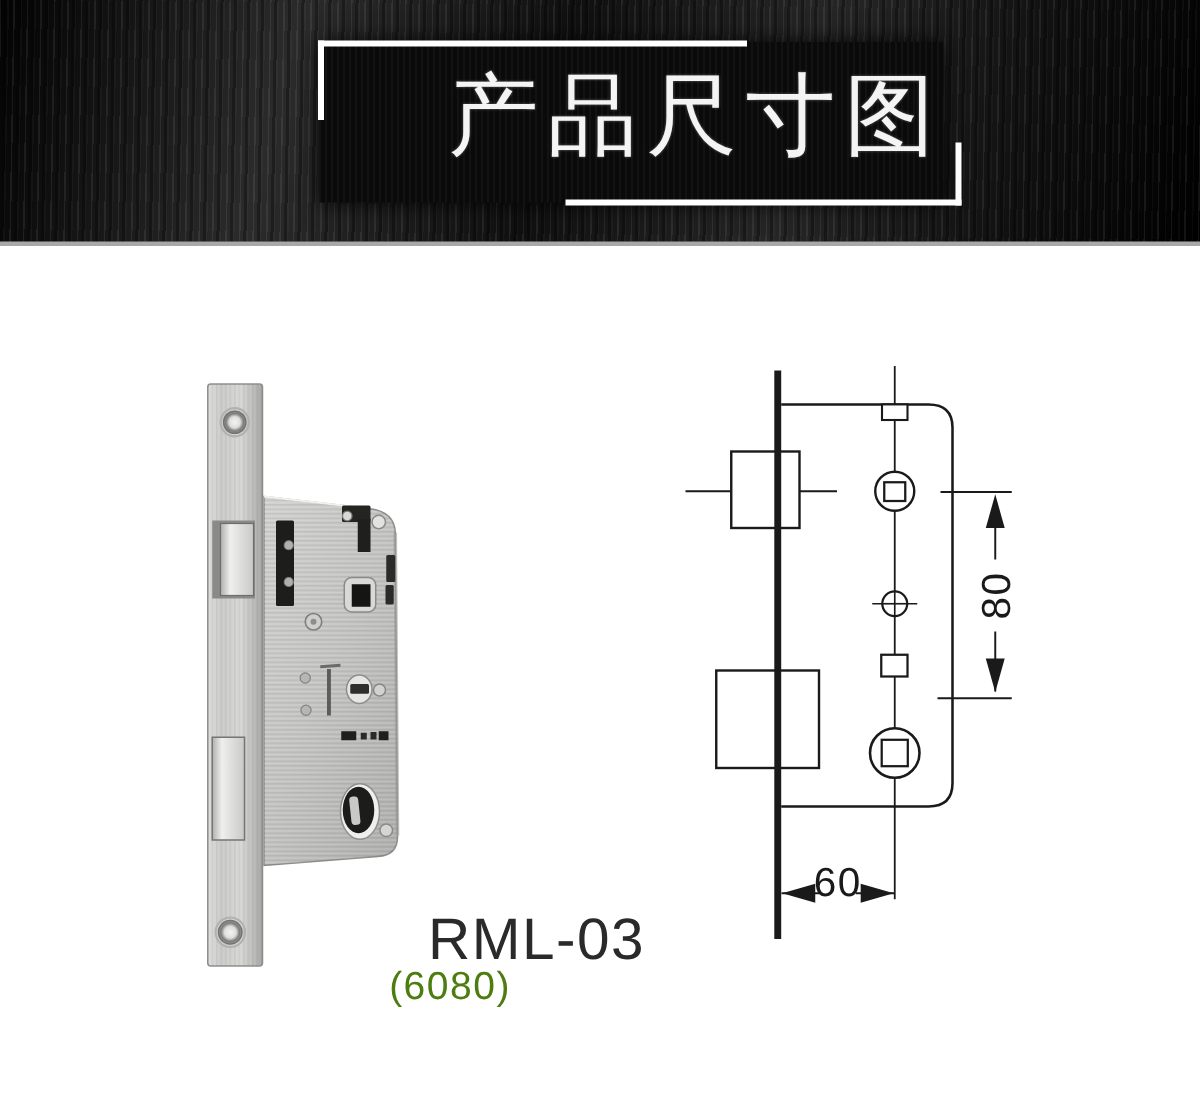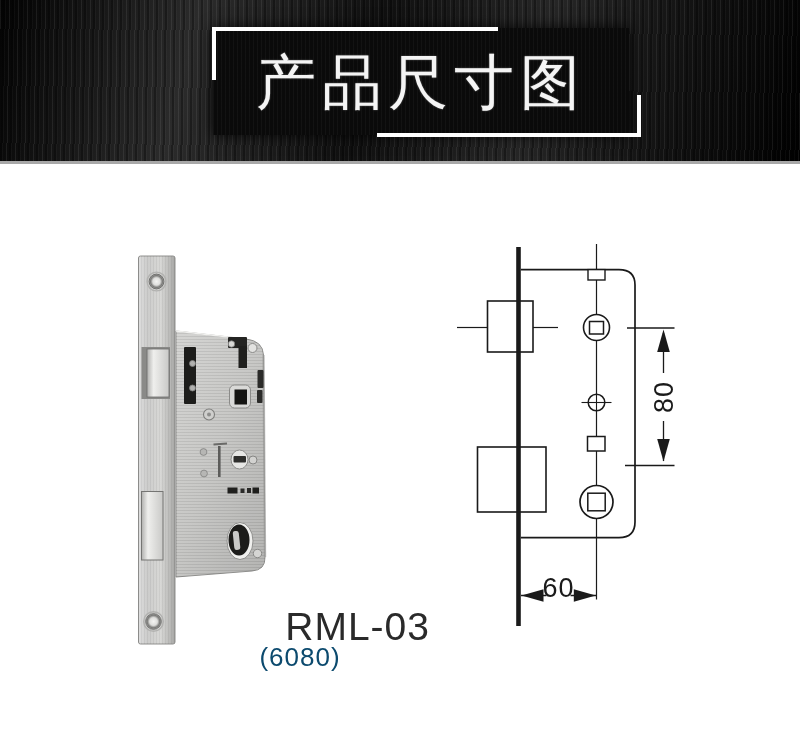--- a/index.html
+++ b/index.html
@@ -16,39 +16,39 @@
         rgba(0,0,0,0.30) 3px, rgba(0,0,0,0.30) 5px,
         rgba(255,255,255,0.03) 5px, rgba(255,255,255,0.03) 6px,
         rgba(0,0,0,0) 6px, rgba(0,0,0,0) 9px),
       linear-gradient(104deg,#030303 0%,#2b2b2b 24%,#101010 46%,#262626 66%,#111111 84%,#000000 100%);
     border-bottom:3px solid #a8a8a8;}
   .banner-box{position:absolute;left:213px;top:28px;width:416px;height:107px;
     background-color:#0a0a0a;
     background-image:repeating-linear-gradient(90deg,
         rgba(255,255,255,0.035) 0 1px, rgba(0,0,0,0) 1px 4px);
     box-shadow:0 0 14px rgba(0,0,0,0.85);}
-  .banner-title{width:100%;height:107px;line-height:109px;text-align:center;
-    font-family:Liberation Sans, sans-serif;
+  .banner-title{width:100%;height:107px;line-height:109px;text-align:right;
+    font-family:Liberation Mono, monospace;
     font-size:60px;letter-spacing:6px;color:#f4f4f4;font-weight:500;
     text-shadow:0 0 2px rgba(255,255,255,0.35);}
   .br{position:absolute;background:#ffffff;}
   .br-tlh{left:212px;top:27px;width:286px;height:4px;}
   .br-tlv{left:212px;top:27px;width:4px;height:53px;}
   .br-brh{left:377px;top:133px;width:264px;height:4px;}
   .br-brv{left:637px;top:95px;width:4px;height:42px;}
 
   
   .art{position:absolute;left:0;top:0;width:800px;height:737px;}
   .dim{font-family:"Liberation Sans","DejaVu Sans",sans-serif;font-size:27px;fill:#1a1a1a;letter-spacing:1px;}
 
   
   .model{position:absolute;left:170px;top:605px;width:260px;text-align:right;
     font-size:39px;letter-spacing:1px;color:#2a2a2a;}
   .size{position:absolute;left:170px;top:642px;width:260px;text-align:center;
-    font-size:26px;letter-spacing:1px;color:#0c4a6e;}
+    font-size:26px;letter-spacing:1px;color:#4d7c0f;}
 </style>
 </head>
 <body>
 
 <div class="page">
 
   <div class="header">
     <div class="banner-box">
       <div class="banner-title">产品尺寸图</div>
     </div>

